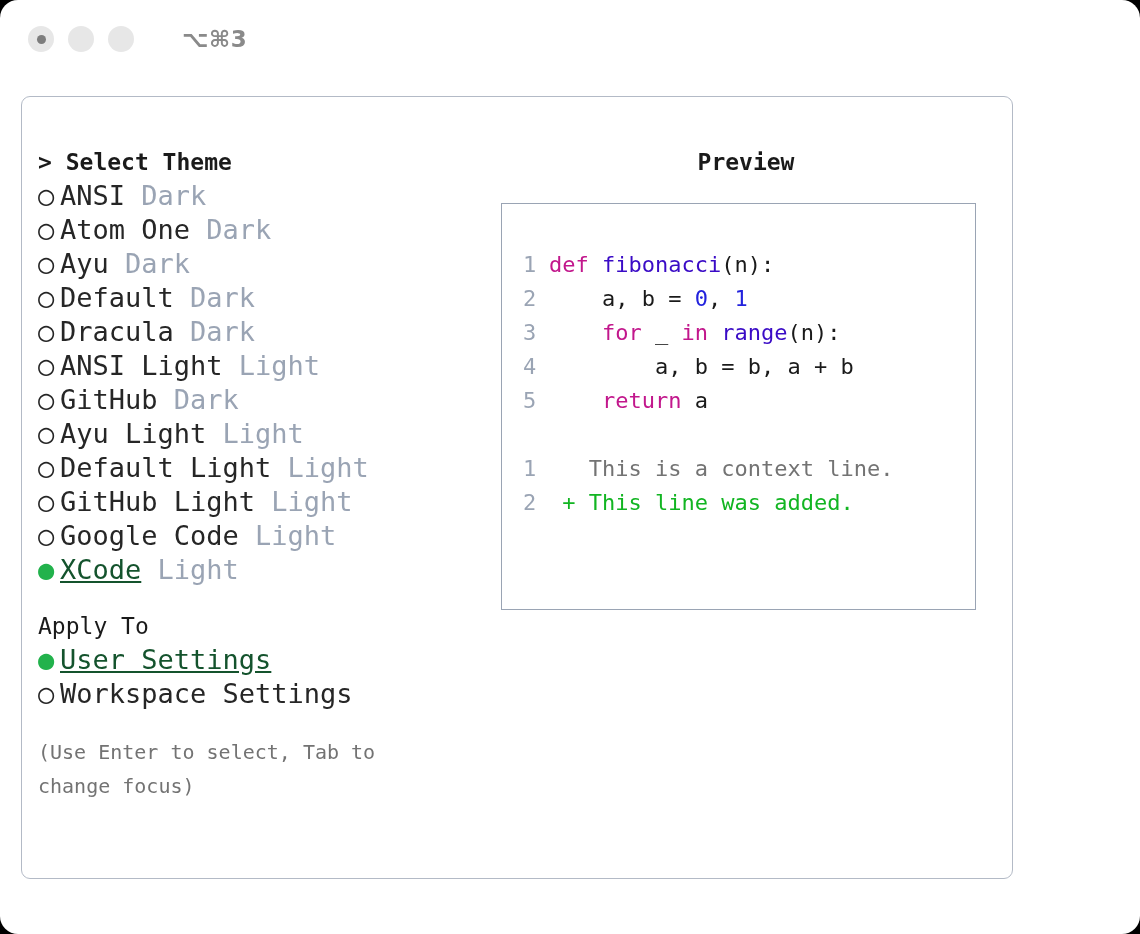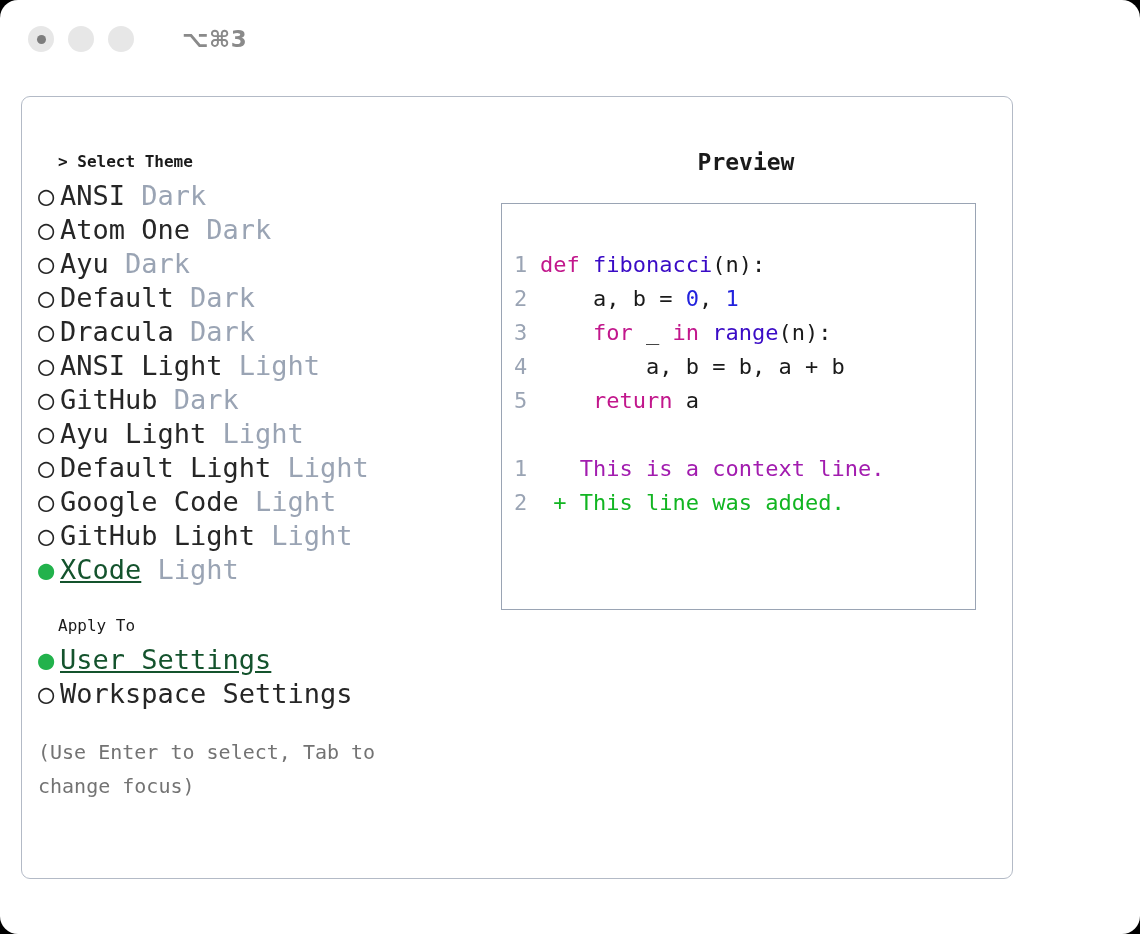--- a/index.html
+++ b/index.html
@@ -82,25 +82,24 @@
 
   
   .left-col {
     position: absolute;
     left: 16px;
     top: 48px;
     width: 440px;
   }
 
   .section-title {
-    font-size: 16px;
+    font-size: 23px;
     line-height: 34px;
     color: #1a1a1a;
     white-space: pre;
-    margin-left: 20px;
   }
   .section-title.bold { font-weight: bold; }
 
   .opt {
     font-size: 27px;
     line-height: 34px;
     color: #262626;
     white-space: pre;
   }
   .opt .bullet { display: inline-block; width: 22px; }
@@ -135,38 +134,38 @@
     line-height: 34px;
     text-align: center;
   }
   .code-box {
     margin-top: 24px;
     width: 475px;
     height: 407px;
     border: 1.5px solid #9aa4b4;
     box-sizing: border-box;
     background: #ffffff;
-    padding: 44px 0 0 12px;
+    padding: 44px 0 0 21px;
   }
   .code-line {
     font-size: 22px;
     line-height: 34px;
     white-space: pre;
     color: #1a1a1a;
   }
   .ln {
     display: inline-block;
     width: 26px;
     color: #9aa4b4;
   }
   .kw  { color: #c2178c; }
   .fn  { color: #3a0bc6; }
   .num { color: #2222dd; }
   .pl  { color: #1a1a1a; }
-  .diff-ctx { color: #a21caf; text-align: right; }
+  .diff-ctx { color: #737373; text-align: right; }
   .diff-del { color: #c42121; }
   .diff-add { color: #12b522; }
   .blank-line { height: 34px; }
 </style>
 </head>
 <body>
 
 <div id="page">
 
   <div class="titlebar">
@@ -186,22 +185,22 @@
         <div id="theme-list">
             <div class="opt"><span class="bullet off">○</span><span class="name">ANSI</span> <span class="kind">Dark</span></div>
             <div class="opt"><span class="bullet off">○</span><span class="name">Atom One</span> <span class="kind">Dark</span></div>
             <div class="opt"><span class="bullet off">○</span><span class="name">Ayu</span> <span class="kind">Dark</span></div>
             <div class="opt"><span class="bullet off">○</span><span class="name">Default</span> <span class="kind">Dark</span></div>
             <div class="opt"><span class="bullet off">○</span><span class="name">Dracula</span> <span class="kind">Dark</span></div>
             <div class="opt"><span class="bullet off">○</span><span class="name">ANSI Light</span> <span class="kind">Light</span></div>
             <div class="opt"><span class="bullet off">○</span><span class="name">GitHub</span> <span class="kind">Dark</span></div>
             <div class="opt"><span class="bullet off">○</span><span class="name">Ayu Light</span> <span class="kind">Light</span></div>
             <div class="opt"><span class="bullet off">○</span><span class="name">Default Light</span> <span class="kind">Light</span></div>
+            <div class="opt"><span class="bullet off">○</span><span class="name">GitHub Light</span> <span class="kind">Light</span></div>
             <div class="opt"><span class="bullet off">○</span><span class="name">Google Code</span> <span class="kind">Light</span></div>
-            <div class="opt"><span class="bullet off">○</span><span class="name">GitHub Light</span> <span class="kind">Light</span></div>
             <div class="opt"><span class="bullet on">●</span><span class="name on">XCode</span> <span class="kind">Light</span></div>
           </div>
 
         <div class="spacer-12"></div>
 
         <div class="section-title">Apply To</div>
         <div id="apply-list">
             <div class="opt"><span class="bullet on">●</span><span class="name on">User Settings</span></div>
             <div class="opt"><span class="bullet off">○</span><span class="name">Workspace Settings</span></div>
           </div>

